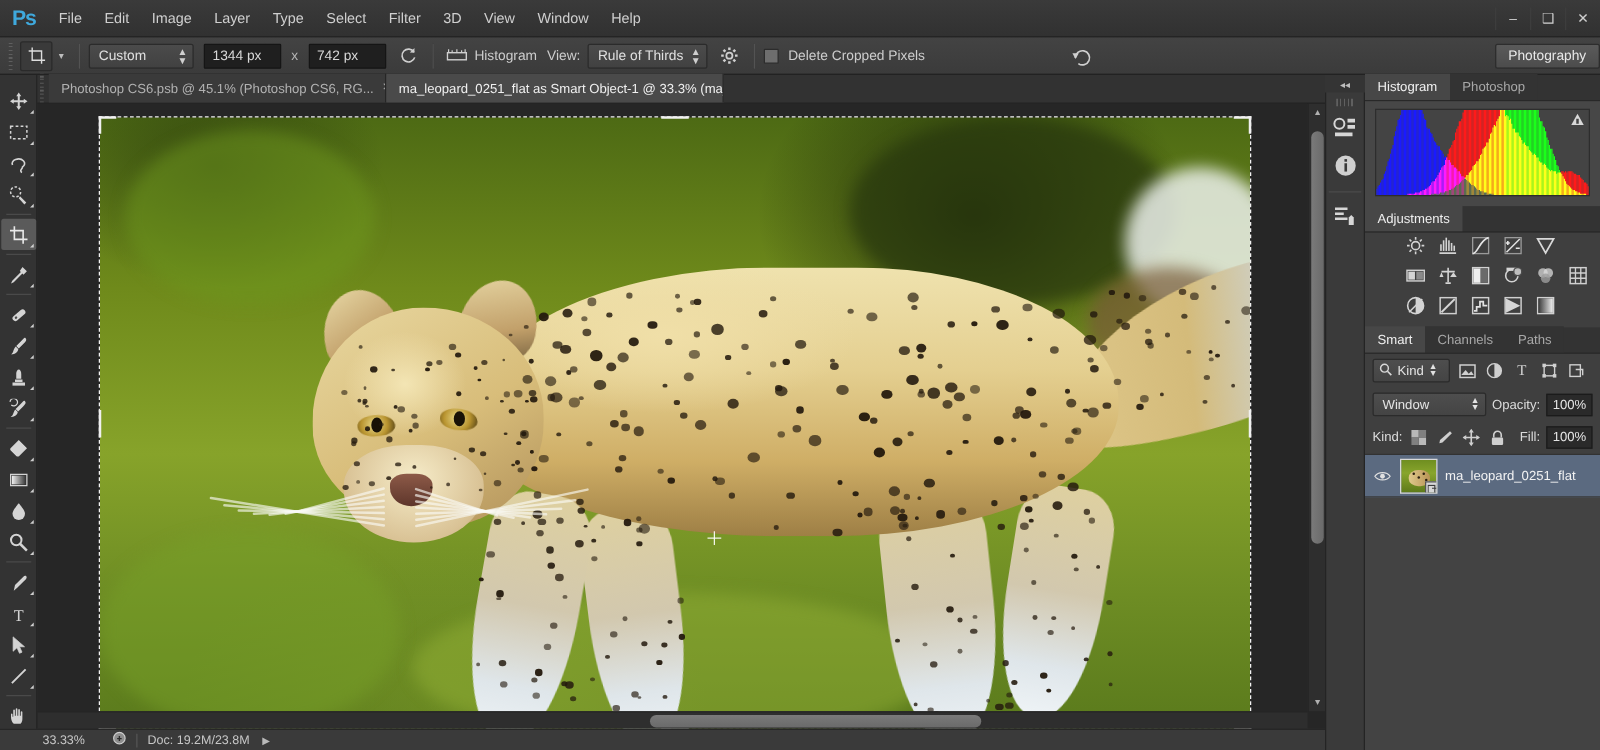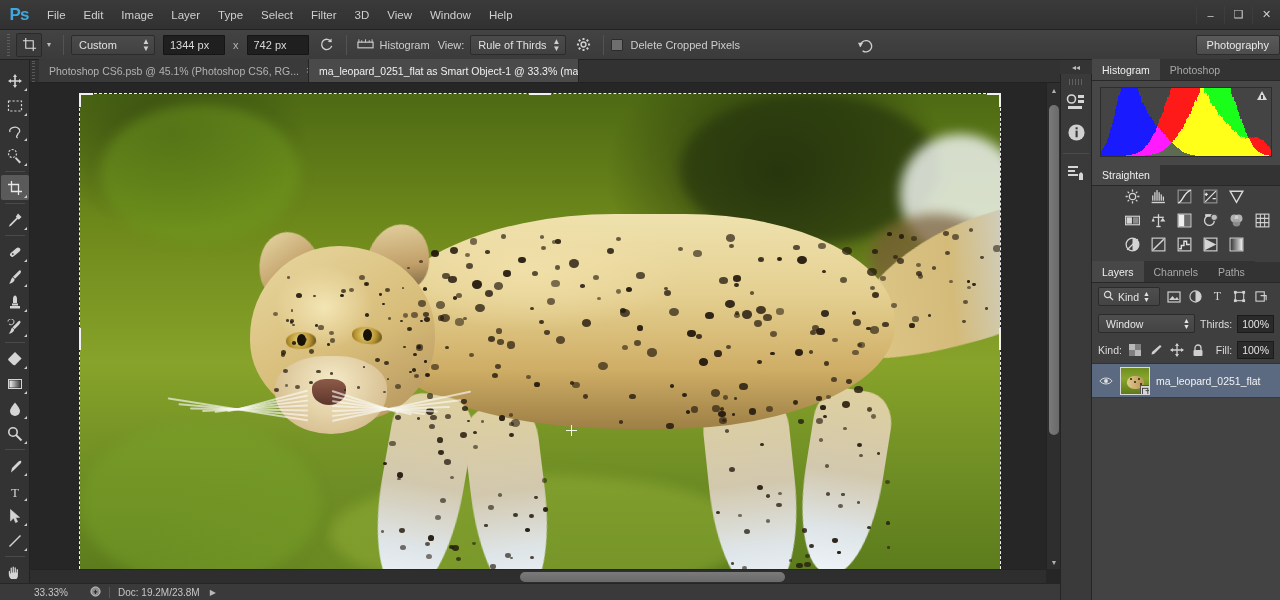--- a/index.html
+++ b/index.html
@@ -1674,21 +1674,21 @@
           <div class="hbar" style="left: 168px; height: 0.460646px; background: rgb(255, 255, 26);"></div>
           <div class="hbar" style="left: 168px; height: 3.73954e-16px; background: rgb(92, 107, 82);"></div>
           <div class="hbar" style="left: 169px; height: 7.43702px; background: rgb(255, 26, 26);"></div>
           <div class="hbar" style="left: 169px; height: 0.358797px; background: rgb(255, 255, 26);"></div>
           <div class="hbar" style="left: 169px; height: 1.79355e-16px; background: rgb(92, 107, 82);"></div>
         </div>
     </div>
 
     <div class="adj-panel">
       <div class="adj-tabrow">
-        <div class="ptab active">Straighten</div>
+        <div class="ptab active">Adjustments</div>
       </div>
       <div class="adj-grid" id="adjgrid">
           <div class="adj-row">
             <div class="adj-ico">
               <svg width="17" height="17" viewBox="0 0 16 16">
                 <defs>
                   <linearGradient id="adjgrad" x1="0" x2="1">
                     <stop offset="0" stop-color="#3a3a3a"></stop>
                     <stop offset="1" stop-color="#f0f0f0"></stop>
                   </linearGradient>
@@ -1900,21 +1900,21 @@
                 <rect x="2" y="2" width="12" height="12" fill="none" stroke="#d0d0d0" stroke-width="1.1"></rect>
                 <rect x="2.6" y="2.6" width="10.8" height="10.8" fill="url(#adjgrad)"></rect>
               </svg>
             </div>
           </div>
         </div>
     </div>
 
     <div class="layers-panel">
       <div class="panel-tabs">
-        <div class="ptab active">Layers</div>
+        <div class="ptab active">Smart</div>
         <div class="ptab">Channels</div>
         <div class="ptab">Paths</div>
       </div>
 
       <div class="lp-row">
         <div class="kind-select">
           <span>
             <svg width="11" height="11" viewBox="0 0 12 12">
                 <circle cx="5" cy="5" r="3.4" fill="none" stroke="#d8d8d8" stroke-width="1.3"></circle>
                 <path d="M7.6 7.6 L11 11" stroke="#d8d8d8" stroke-width="1.4"></path>
@@ -1953,21 +1953,21 @@
               <path d="M6 6 L12 6 L12 11" stroke="#d0d0d0" stroke-width="1.2" fill="none"></path>
             </svg>
         </div>
       </div>
 
       <div class="lp-row">
         <div class="mode-select">
           <span>Window</span>
           <span class="updown" style="font-size:7px;line-height:6px">▲<br>▼</span>
         </div>
-        <div class="lp-label">Thirds:</div>
+        <div class="lp-label">Opacity:</div>
         <div class="lp-num">100%</div>
       </div>
 
       <div class="lp-row">
         <div class="lp-label">Kind:</div>
         <div class="lock-ico">
           <svg width="12" height="12" viewBox="0 0 12 12">
               <g fill="#b9b9b9">
                 <rect x="0" y="0" width="6" height="6"></rect>
                 <rect x="6" y="6" width="6" height="6"></rect>

